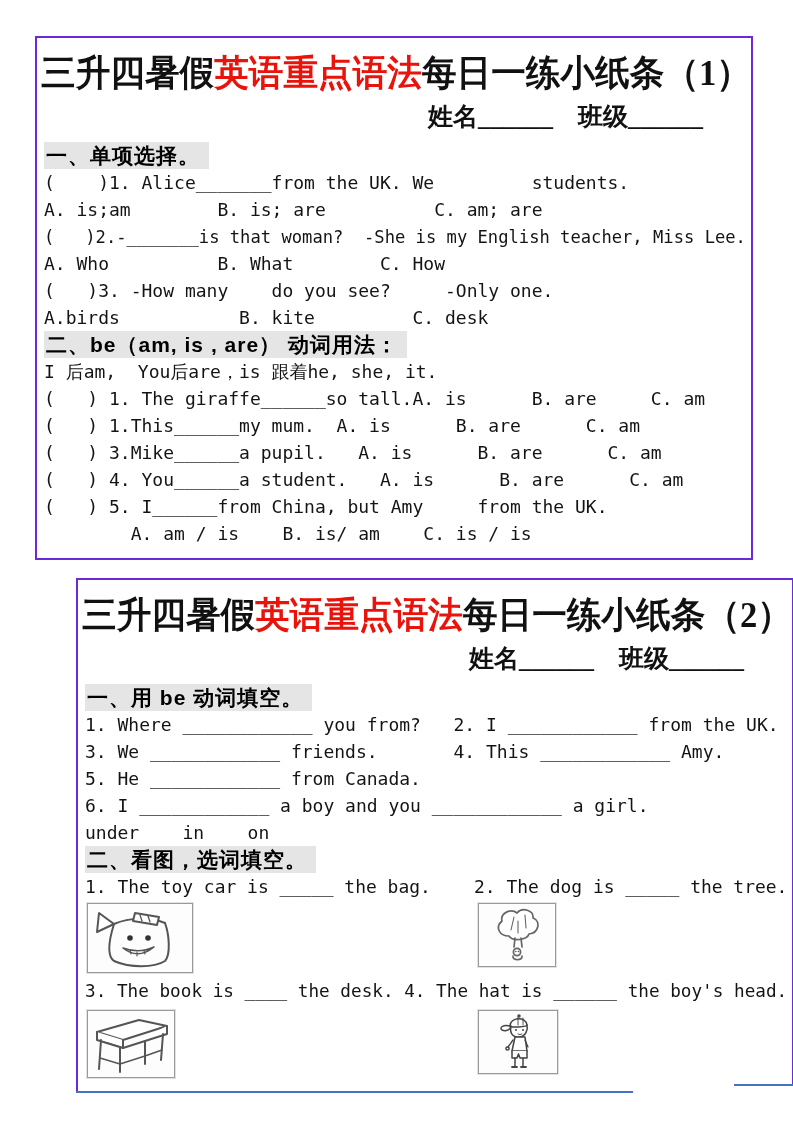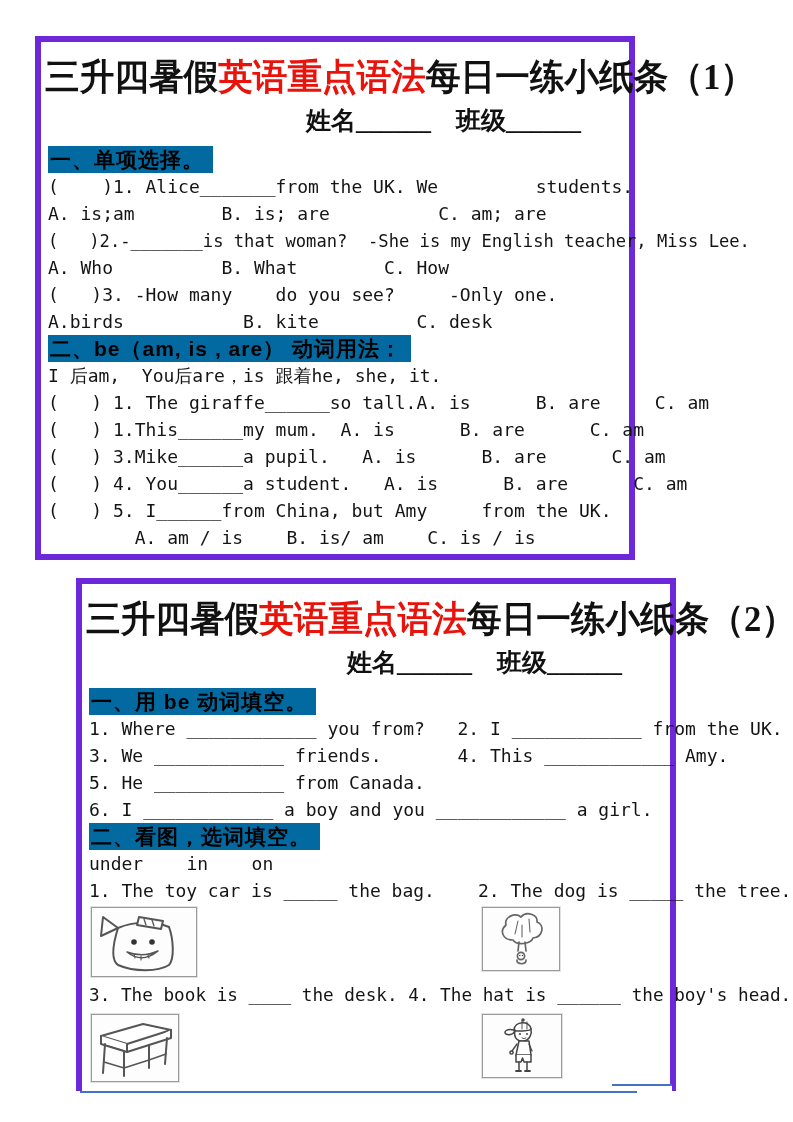--- a/index.html
+++ b/index.html
@@ -1,22 +1,22 @@
 <!DOCTYPE html>
 <html><head>
 <meta charset="utf-8">
 <style>
   html,body{margin:0;padding:0;}
   body{
     width:793px;height:1122px;position:relative;background:#ffffff;
     font-family:"Liberation Sans",sans-serif;color:#111;overflow:hidden;
   }
   .sheet{
-    position:absolute;left:35px;width:600px;
-    border:6px solid #6d28d9;background:#ffffff;box-sizing:border-box;
+    position:absolute;left:35px;width:718px;
+    border:2px solid #6d28d9;background:#ffffff;box-sizing:border-box;
   }
   .sheet1{top:36px;height:524px;}
   .sheet2{top:578px;height:513px;border-bottom:none;margin-left:41px;}
   .seg{position:absolute;height:2px;background:#4373c2;}
   .seg-left{left:-2px;bottom:-2px;width:557px;}
   .seg-right{right:-2px;bottom:5px;width:60px;}
   .seg-mask{position:absolute;right:-2px;bottom:-2px;width:2px;height:7px;background:#fff;}
   .title{
     margin:12px 0 0 4px;font-family:"Liberation Serif",serif;font-weight:bold;
     font-size:36px;line-height:46px;white-space:pre;letter-spacing:0;
@@ -27,21 +27,21 @@
     font-family:"Liberation Serif",serif;font-weight:600;font-size:25px;white-space:pre;
   }
   .lines{margin:8px 5px 0 7px;}
   .line{
     white-space:pre;line-height:27px;height:27px;
     font-family:"DejaVu Sans Mono","Liberation Mono",monospace;
     font-size:18px;color:#141414;
   }
   .line.header{font-family:"Liberation Sans",sans-serif;}
   .hl{
-    display:inline-block;background:#0369a1;font-weight:bold;font-size:21px;
+    display:inline-block;background:#e5e5e5;font-weight:bold;font-size:21px;
     line-height:25px;padding:1px 9px 1px 2px;color:#000;letter-spacing:1px;
   }
   .img-row{position:relative;}
   .img-row-1{height:74px;margin-top:3px;}
   .img-row-2{height:86px;margin-top:6px;}
   .img-frame{
     position:absolute;top:0;left:2px;background:#fdfdfd;border:1.5px solid #9a9a9a;
     outline:1px solid #e2e2e2;padding:2px;
   }
   .img-frame.second{left:393px;}
@@ -76,22 +76,22 @@
 
   <section class="sheet sheet2">
     <h1 class="title fit" style="transform-origin: left center; transform: scaleX(0.96206);"><span>三升四暑假</span><span class="red">英语重点语法</span><span>每日一练小纸条（2）</span></h1>
     <div class="name-line">姓名______　班级______</div>
     <div class="lines">
         <div class="line header"><span class="hl">一、用 be 动词填空。</span></div>
         <div class="line fit">1. Where ____________ you from?   2. I ____________ from the UK.</div>
         <div class="line fit">3. We ____________ friends.       4. This ____________ Amy.</div>
         <div class="line fit">5. He ____________ from Canada.</div>
         <div class="line fit">6. I ____________ a boy and you ____________ a girl.</div>
+        <div class="line fit">under    in    on</div>
         <div class="line header"><span class="hl">二、看图，选词填空。</span></div>
-        <div class="line fit">under    in    on</div>
         <div class="line fit" style="transform-origin: left center; transform: scaleX(0.997159);">1. The toy car is _____ the bag.    2. The dog is _____ the tree.</div>
         <div class="img-row img-row-1">
           <span class="img-frame">
   <svg width="100" height="64" viewBox="0 0 100 64">
     <g fill="none" stroke="#555" stroke-width="2" stroke-linecap="round" stroke-linejoin="round">
       <path d="M24 18 C19 34 17 50 24 55 C40 62 64 62 75 55 C81 48 79 28 75 17"></path>
       <path d="M24 18 C40 11 60 11 75 17"></path>
       <path d="M24 18 L9 7 L7 26 Z" fill="#ffffff"></path>
       <path d="M45 7 L69 11 L67 19 L43 15 Z" fill="#ffffff"></path>
       <path d="M50 9 L52 15 M58 10 L60 16" stroke-width="1.3"></path>

